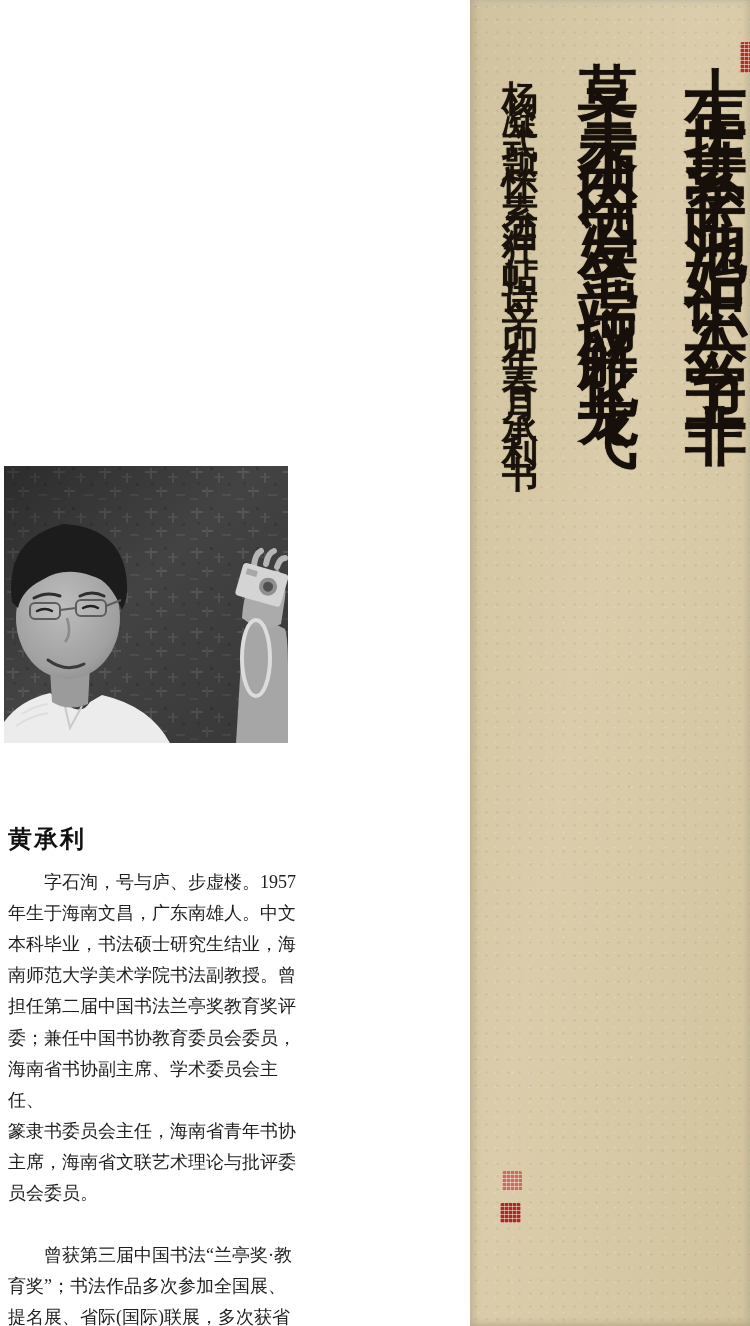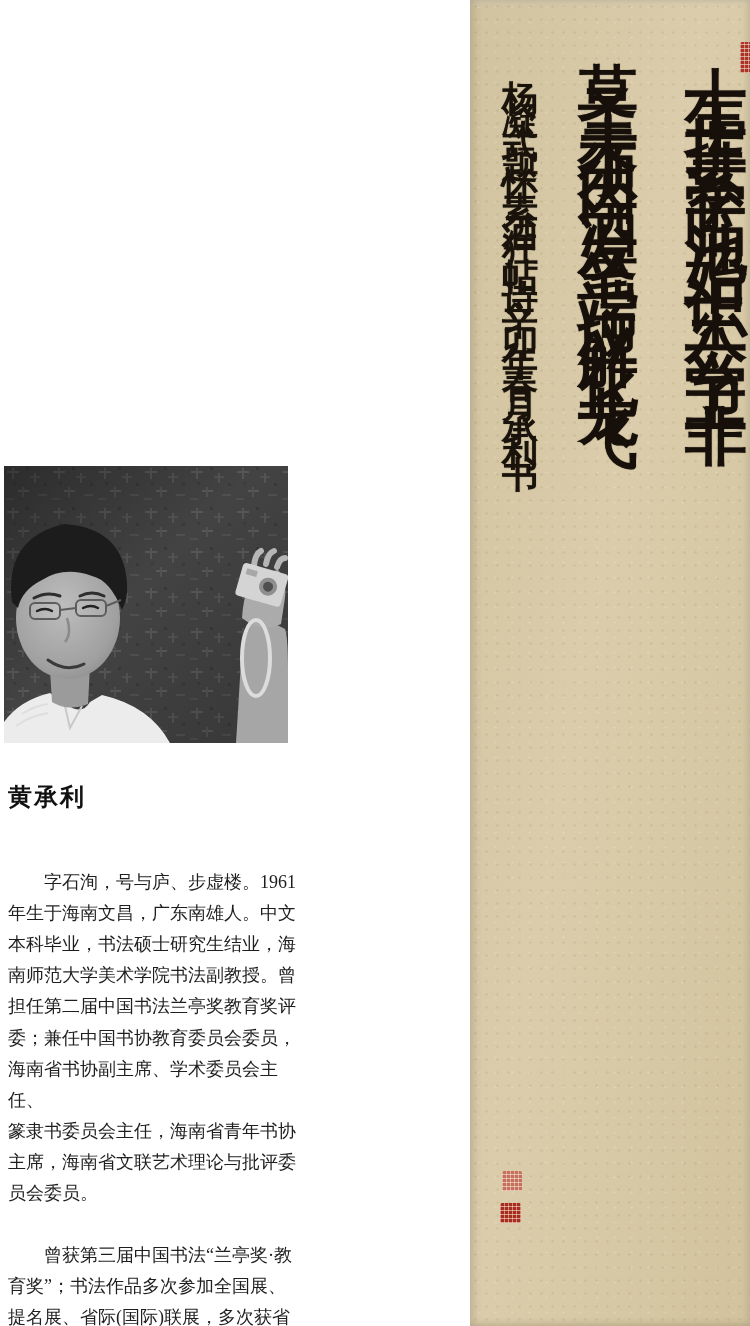--- a/index.html
+++ b/index.html
@@ -8,21 +8,21 @@
     background:#ffffff;
     font-family:"Liberation Serif", serif;
   }
   
   .photo{
     position:absolute;left:4px;top:466px;width:284px;height:277px;
     background:#474747;overflow:hidden;
   }
   .photo svg{display:block;width:100%;height:100%;}
   .artist-name{
-    position:absolute;left:8px;top:781px;width:300px;
+    position:absolute;left:8px;top:823px;width:300px;
     font-family:"Liberation Sans", sans-serif;
     font-weight:bold;font-size:24px;color:#111;letter-spacing:2px;
   }
   .bio{
     position:absolute;left:8px;top:836px;width:292px;
     font-size:18px;line-height:31.1px;color:#1e1e1e;
     white-space:pre-line;
   }
   .bio .para{text-indent:36px;white-space:pre-line;}
   
@@ -136,21 +136,21 @@
         <rect x="239" y="107" width="11" height="6" fill="#a7a7a7"></rect>
       </g>
       <ellipse cx="252" cy="192" rx="14" ry="38" fill="none" stroke="#dcdcdc" stroke-width="4"></ellipse>
     </g>
   </svg>
 </div>
 
 <div class="artist-name">黄承利</div>
 
 <div class="bio">
-  <div class="para">字石洵，号与庐、步虚楼。1961
+  <div class="para">字石洵，号与庐、步虚楼。1957
 年生于海南文昌，广东南雄人。中文
 本科毕业，书法硕士研究生结业，海
 南师范大学美术学院书法副教授。曾
 担任第二届中国书法兰亭奖教育奖评
 委；兼任中国书协教育委员会委员，
 海南省书协副主席、学术委员会主任、
 篆隶书委员会主任，海南省青年书协
 主席，海南省文联艺术理论与批评委
 员会委员。</div>
   <div class="para">曾获第三届中国书法“兰亭奖·教

